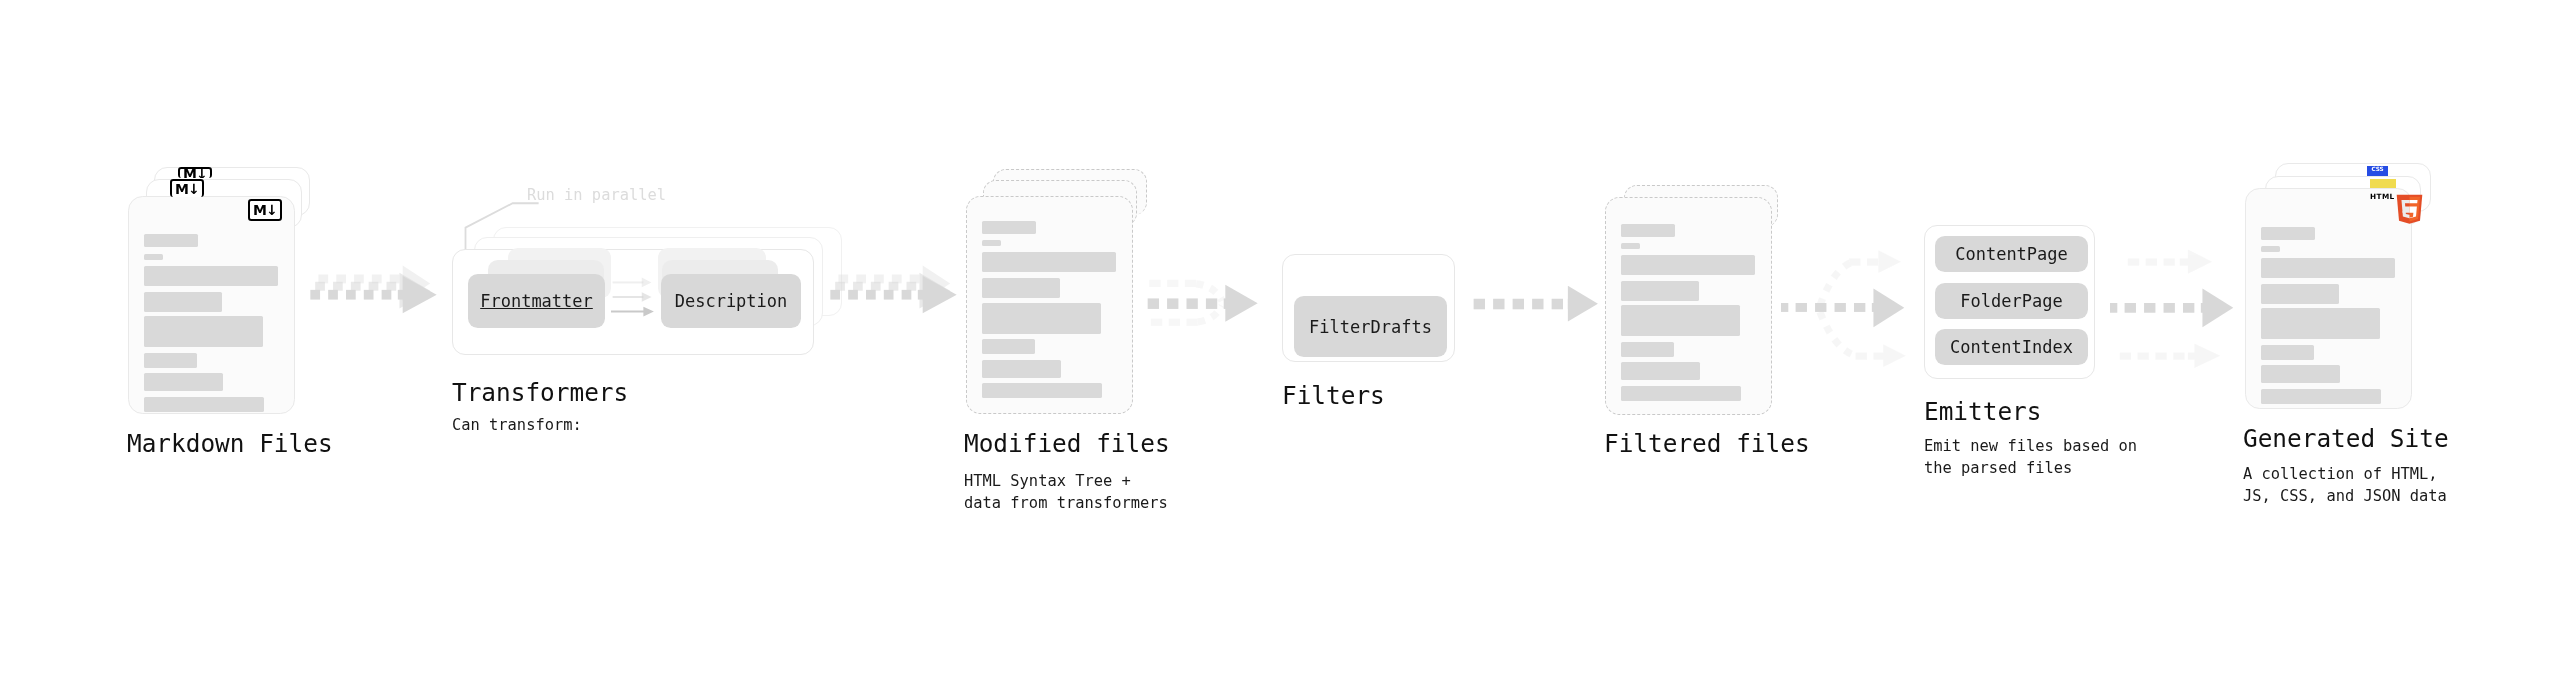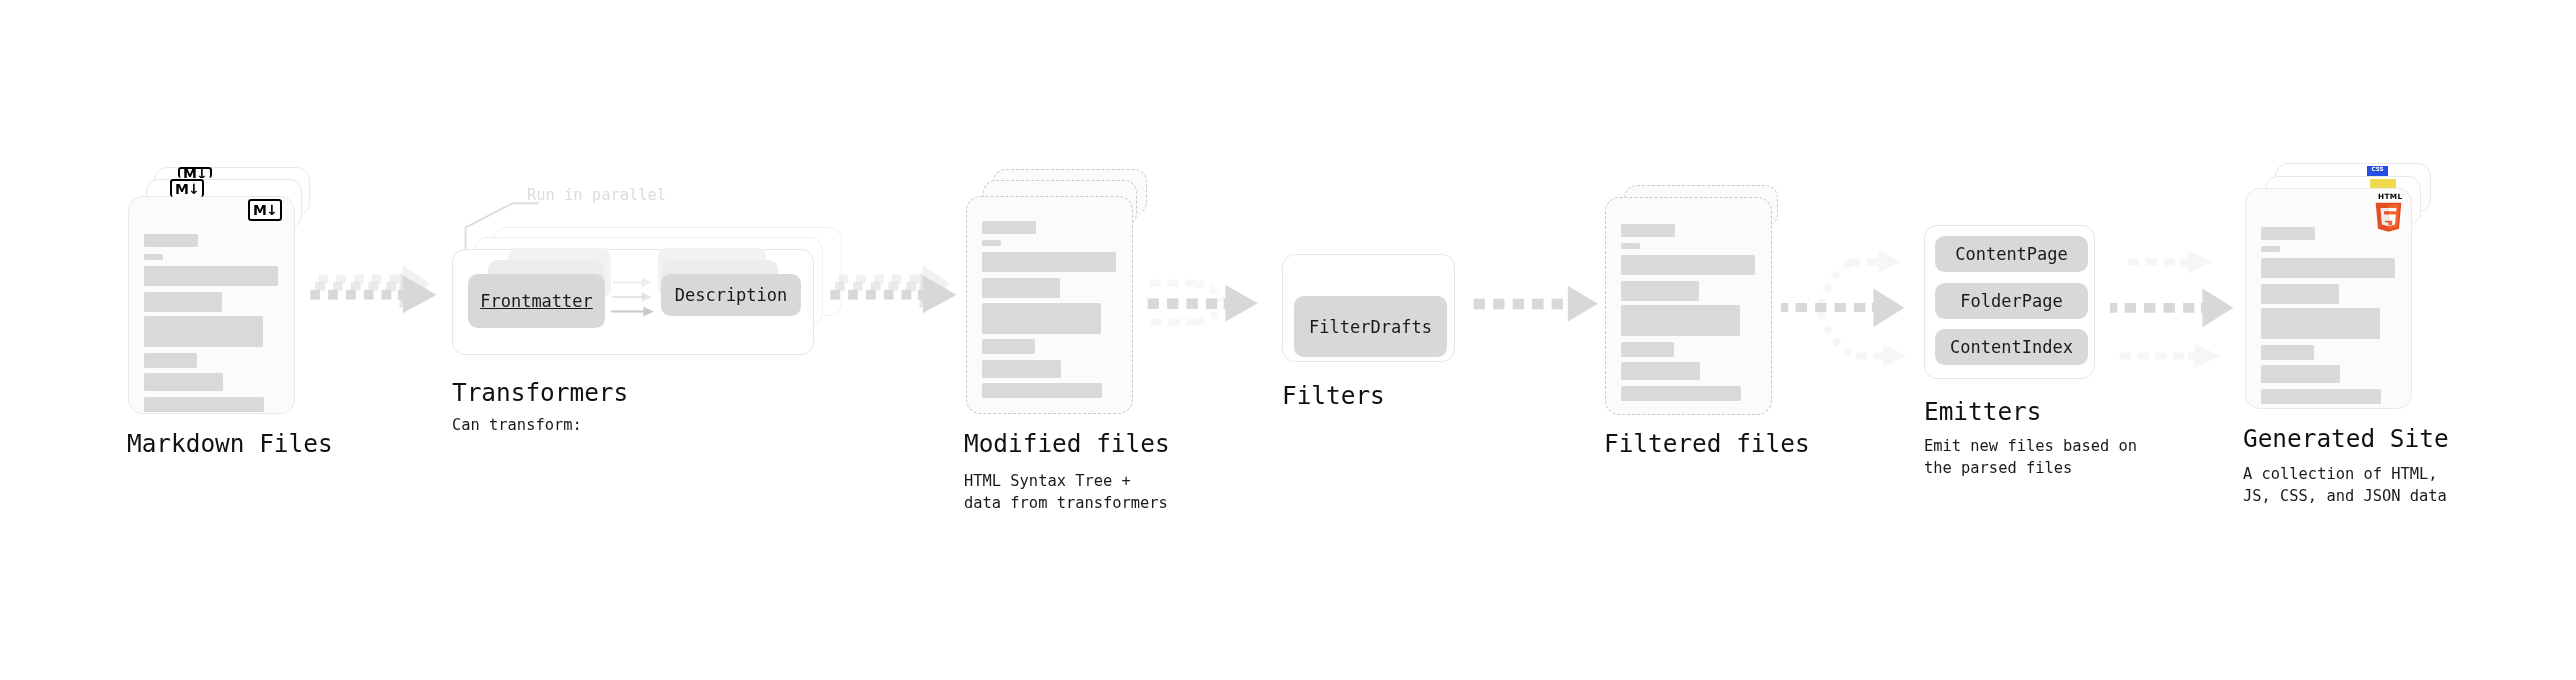--- a/index.html
+++ b/index.html
@@ -69,21 +69,21 @@
     font-weight: 700; font-size: 5.7px; color: #fff; line-height: 6.5px;
   }
   .js-badge {
     position: absolute;
     width: 26px; height: 16.3px;
     background: #f0db4f;
   }
   .html5-badge {
     position: absolute;
     width: 32.5px; height: 41px;
-    display: flex; flex-direction: column; align-items: flex-end;
+    display: flex; flex-direction: row; align-items: flex-start;
   }
   .html5-word {
     font-family: "DejaVu Sans", "Liberation Sans", sans-serif;
     font-weight: 700; font-size: 7.3px; color: #000; letter-spacing: 0.4px;
     line-height: 8.1px;
   }
   .html5-shield {
     width: 29px; height: 32.5px;
     position: relative;
   }
@@ -251,21 +251,21 @@
         <g opacity="1" stroke="#c9c9c9" stroke-width="2.5" fill="none">
           <line x1="0" y1="45" x2="42" y2="45"></line>
         </g>
         <g opacity="1" fill="#c9c9c9">
             <polygon points="40,39 53,45 40,51"></polygon>
           </g>
       </svg>
     </div>
 
     <div class="chip" style="left:468px; top:274px; width:137px; height:54px;text-decoration:underline;">Frontmatter</div>
-    <div class="chip" style="left:661px; top:274px; width:140px; height:42px;">Description</div>
+    <div class="chip" style="left:661px; top:274px; width:140px; height:54px;">Description</div>
   </div>
 
   <div class="title" style="left:452px; top:378px;">Transformers</div>
   <div class="sub" style="left:452px; top:414px;">Can transform:</div>
 
   <div class="abs" style="left:827px; top:268px;">
     <svg width="146" height="81" viewBox="0 0 180 100">
       <g opacity="0.35" fill="#d8d8d8">
         <rect x="14" y="8" width="12" height="11"></rect>
           <rect x="36" y="8" width="12" height="11"></rect>

